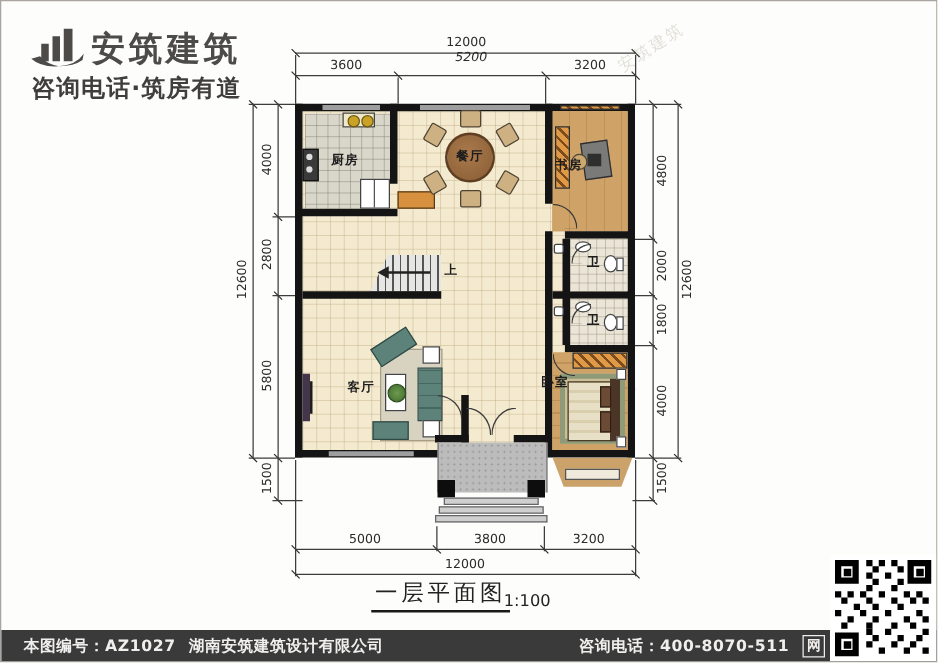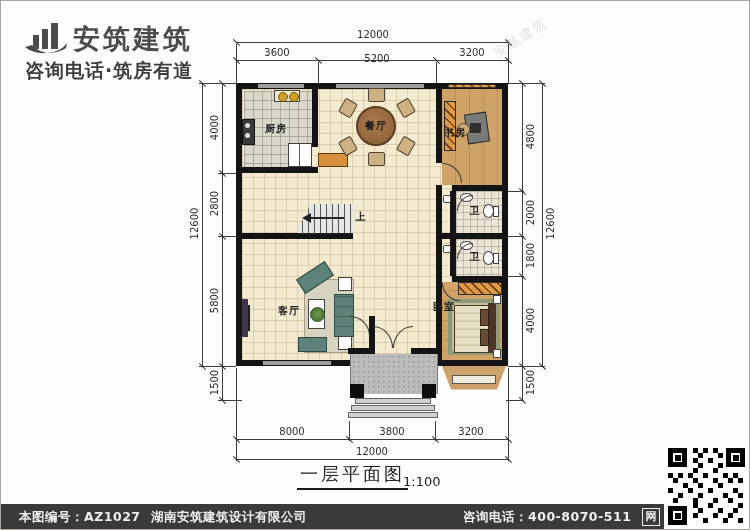--- a/index.html
+++ b/index.html
@@ -188,33 +188,33 @@
   <div class="abs" style="left:441px;top:365px;width:64px;height:26px;background:#caa26a;clip-path:polygon(0 0,100% 0,86% 90%,14% 90%);z-index:4;">
     <div class="abs" style="left:10px;top:9px;width:44px;height:9px;background:#efeadb;border:1px solid #555;box-sizing:border-box;"></div>
   </div>
 
   <div class="dl" style="left:235px;top:41px;width:272px;height:1px;"></div>
   <div class="dim" style="left:346px;top:28px;">12000</div>
   <div class="tick" style="left:231px;top:41px;"></div>
   <div class="tick" style="left:503px;top:41px;"></div>
   <div class="dl" style="left:235px;top:59px;width:272px;height:1px;"></div>
   <div class="dim" style="left:250px;top:46px;">3600</div>
-  <div class="dim" style="left:350px;top:52px;">5200</div>
+  <div class="dim" style="left:350px;top:40px;font-style:italic;">5200</div>
   <div class="dim" style="left:445px;top:46px;">3200</div>
   <div class="tick" style="left:231px;top:59px;"></div>
   <div class="tick" style="left:313px;top:59px;"></div>
   <div class="tick" style="left:431px;top:59px;"></div>
   <div class="tick" style="left:503px;top:59px;"></div>
   <div class="dl" style="left:235px;top:43px;width:1px;height:39px;"></div>
   <div class="dl" style="left:507px;top:43px;width:1px;height:39px;"></div>
   <div class="dl" style="left:317px;top:61px;width:1px;height:21px;"></div>
   <div class="dl" style="left:435px;top:61px;width:1px;height:21px;"></div>
 
   <div class="dl" style="left:235px;top:438px;width:272px;height:1px;"></div>
-  <div class="dim" style="left:265px;top:425px;">8000</div>
+  <div class="dim" style="left:265px;top:425px;">5000</div>
   <div class="dim" style="left:365px;top:425px;">3800</div>
   <div class="dim" style="left:444px;top:425px;">3200</div>
   <div class="tick" style="left:231px;top:438px;"></div>
   <div class="tick" style="left:344px;top:438px;"></div>
   <div class="tick" style="left:430px;top:438px;"></div>
   <div class="tick" style="left:503px;top:438px;"></div>
   <div class="dl" style="left:235px;top:458px;width:272px;height:1px;"></div>
   <div class="dim" style="left:345px;top:445px;">12000</div>
   <div class="tick" style="left:231px;top:458px;"></div>
   <div class="tick" style="left:503px;top:458px;"></div>

